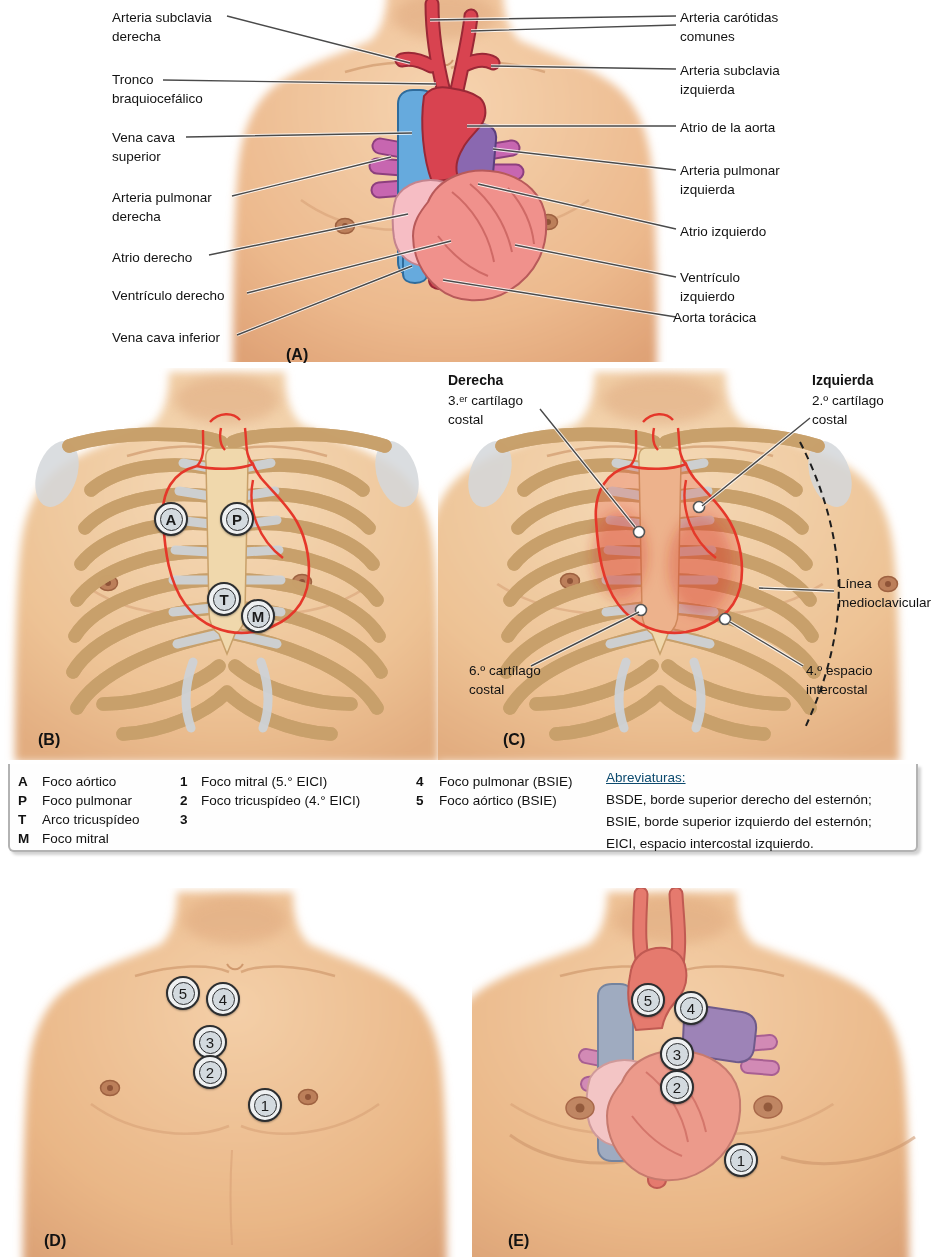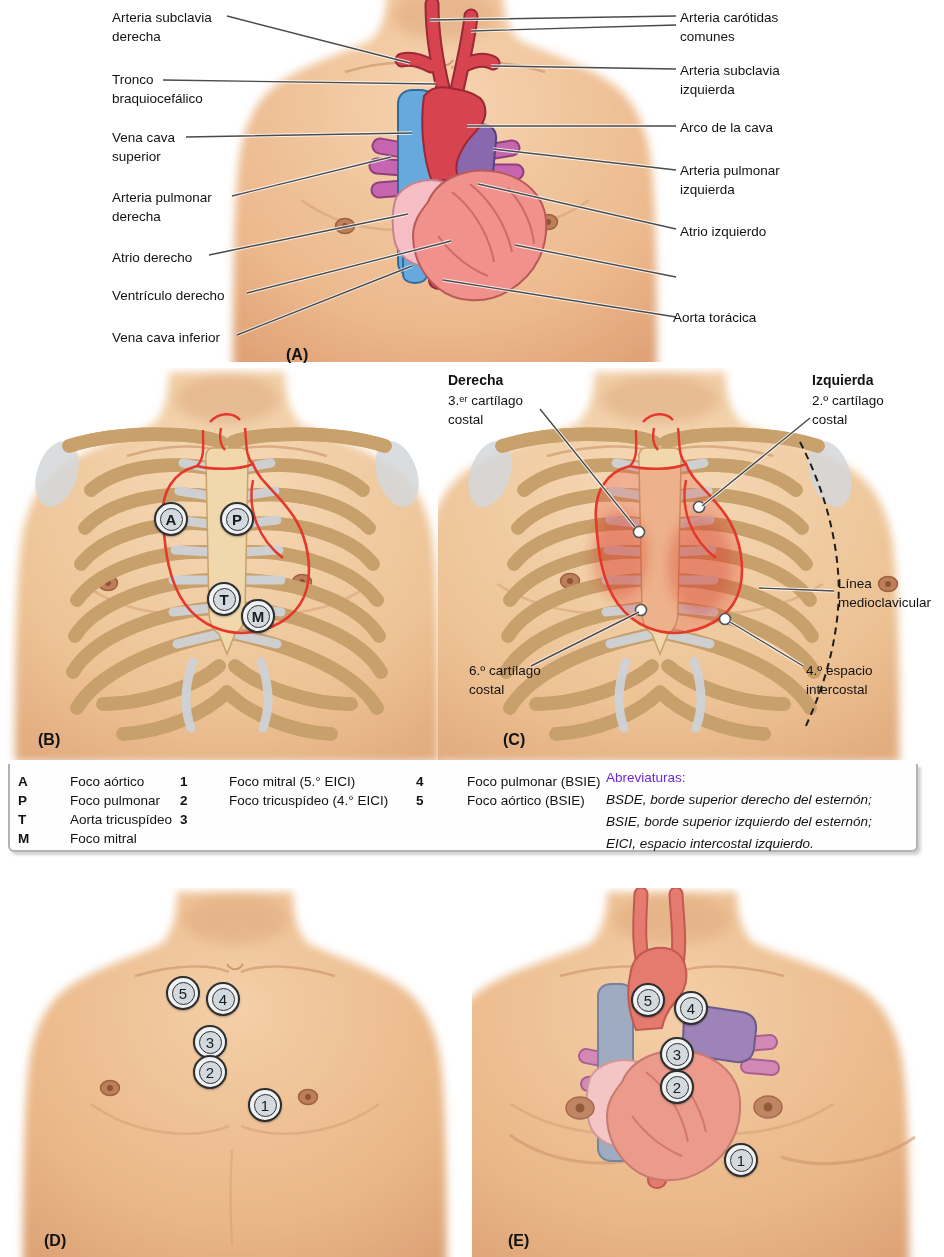--- a/index.html
+++ b/index.html
@@ -20,23 +20,23 @@
   .marker.letter .in{font-weight:bold;}
   .legend{position:absolute;left:8px;top:764px;width:910px;}
   .legend .hd{height:27px;background:#8a8a8a;border:1px solid #7a7a7a;border-bottom:none;
           border-radius:5px 5px 0 0;color:#fff;font-weight:bold;font-size:15px;
           line-height:26px;padding-left:9px;box-sizing:border-box;}
   .legend .bd{position:relative;height:88px;background:#fefefe;border:2px solid #b3b3b3;
           border-top:none;border-radius:0 0 6px 6px;box-sizing:border-box;
           box-shadow:3px 3px 3px rgba(0,0,0,.18);}
   .legend .row{position:absolute;display:flex;font-size:13.5px;line-height:19px;color:#121212;}
   .legend .k{font-weight:bold;flex:0 0 auto;}
-  .legend .t{white-space:pre-line;margin-left:28px;}
-  .legend .abbr-title{position:absolute;font-size:13.5px;color:#6d28d9;}
-  .legend .abbr{position:absolute;font-size:13.5px;line-height:22px;color:#121212;white-space:pre-line;font-style:italic;}
+  .legend .t{white-space:pre-line;}
+  .legend .abbr-title{position:absolute;font-size:13.5px;color:#0c4a6e;text-decoration:underline;}
+  .legend .abbr{position:absolute;font-size:13.5px;line-height:22px;color:#121212;white-space:pre-line;}
 </style>
 </head>
 <body>
 
 <div class="stage">
 
 <svg class="artwork" width="944" height="1257" viewBox="0 0 944 1257">
   <defs>
     <radialGradient id="skinA" cx="50%" cy="30%" r="80%">
       <stop offset="0%" stop-color="#f6d4b0"></stop>
@@ -265,24 +265,26 @@
 <div class="lbl" style="left:112px;top:188px;width:128px">Arteria pulmonar
 derecha</div>
 <div class="lbl" style="left:112px;top:248px;width:128px">Atrio derecho</div>
 <div class="lbl" style="left:112px;top:286px;width:140px">Ventrículo derecho</div>
 <div class="lbl" style="left:112px;top:328px;width:140px">Vena cava inferior</div>
 
 <div class="lbl" style="left:680px;top:8px;width:140px">Arteria carótidas
 comunes</div>
 <div class="lbl" style="left:680px;top:61px;width:140px">Arteria subclavia
 izquierda</div>
-<div class="lbl" style="left:680px;top:118px;width:140px">Arco de la cava</div>
+<div class="lbl" style="left:680px;top:118px;width:140px">Atrio de la aorta</div>
 <div class="lbl" style="left:680px;top:161px;width:140px">Arteria pulmonar
 izquierda</div>
 <div class="lbl" style="left:680px;top:222px;width:140px">Atrio izquierdo</div>
+<div class="lbl" style="left:680px;top:268px;width:140px">Ventrículo
+izquierdo</div>
 <div class="lbl" style="left:673px;top:308px;width:140px">Aorta torácica</div>
 
 <div class="tag" style="left:286px;top:346px">(A)</div>
 
 <div class="marker letter" style="left:154px;top:502px">
       <div class="in">A</div>
     </div>
 <div class="marker letter" style="left:220px;top:502px">
       <div class="in">P</div>
     </div>
@@ -313,21 +315,21 @@
     <div class="row" style="left:8px;top:8px">
           <span class="k" style="width:24px">A</span>
           <span class="t">Foco aórtico</span>
         </div>
     <div class="row" style="left:8px;top:27px">
           <span class="k" style="width:24px">P</span>
           <span class="t">Foco pulmonar</span>
         </div>
     <div class="row" style="left:8px;top:46px">
           <span class="k" style="width:24px">T</span>
-          <span class="t">Aorta tricuspídeo</span>
+          <span class="t">Arco tricuspídeo</span>
         </div>
     <div class="row" style="left:8px;top:65px">
           <span class="k" style="width:24px">M</span>
           <span class="t">Foco mitral</span>
         </div>
 
     <div class="row" style="left:170px;top:8px">
           <span class="k" style="width:21px">1</span>
           <span class="t">Foco mitral (5.° EICI)</span>
         </div>

